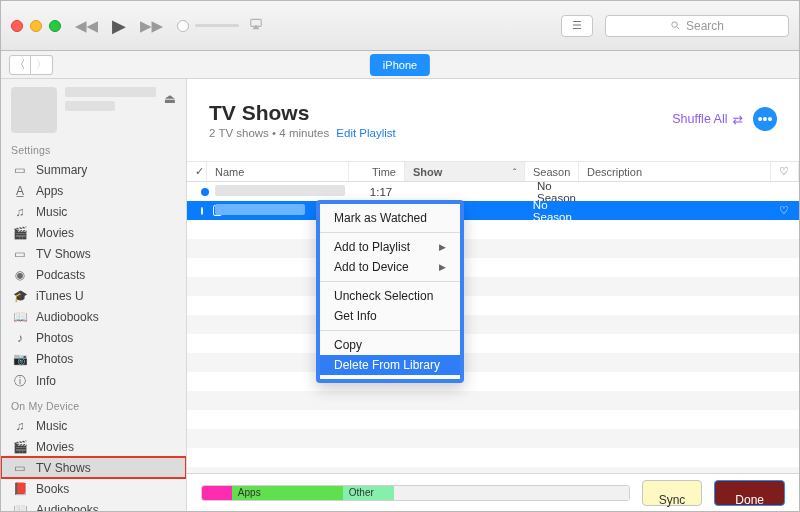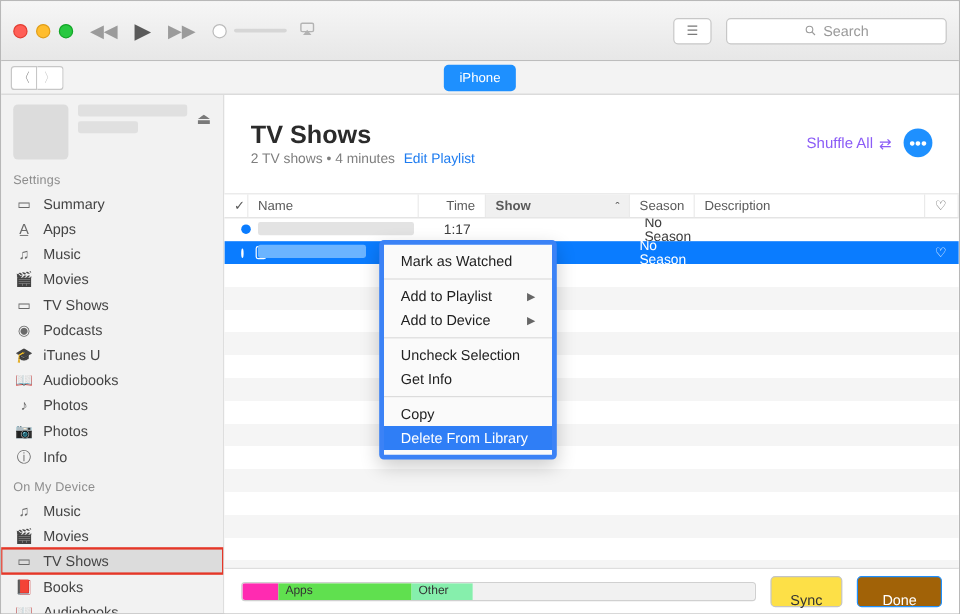--- a/index.html
+++ b/index.html
@@ -89,22 +89,22 @@
 
   
   .footer{ height:38px; border-top:1px solid #d6d6d6; background:#fff; display:flex; align-items:center; padding:0 14px; gap:12px;}
   .storage{ flex:1; height:16px; display:flex; border-radius:3px; overflow:hidden; border:1px solid #d0d0d0; font-size:10px;}
   .seg{ height:100%; display:flex; align-items:center; padding-left:6px; color:#333;}
   .seg.s1{background:#ff2bb1; width:7%;}
   .seg.s2{background:#60e04f; width:26%;}
   .seg.s3{background:#ffc43a; width:35%;}
   .seg.s4{background:#86efac; width:12%;}
   .seg.s5{background:#f1f1f1; flex:1;}
-  .fbtn{ height:22px; padding:12px 16px; border:1px solid #c4c4c4; border-radius:4px; background:#fde047; font-size:12px; color:#333;}
-  .fbtn.primary{ background:#a16207; border-color:#1e90ff; color:#fff; padding:12px 20px;}
+  .fbtn{ height:22px; padding:12px 16px; border:1px solid #c4c4c4; border-radius:4px; background:#fef9c3; font-size:12px; color:#333;}
+  .fbtn.primary{ background:#7f1d1d; border-color:#1e90ff; color:#fff; padding:12px 20px;}
   .heart{font-size:11px;}
 </style>
 </head>
 <body>
 
 <div class="window">
 
   <div class="titlebar">
     <div class="traffic">
       <div class="tl red"></div>

